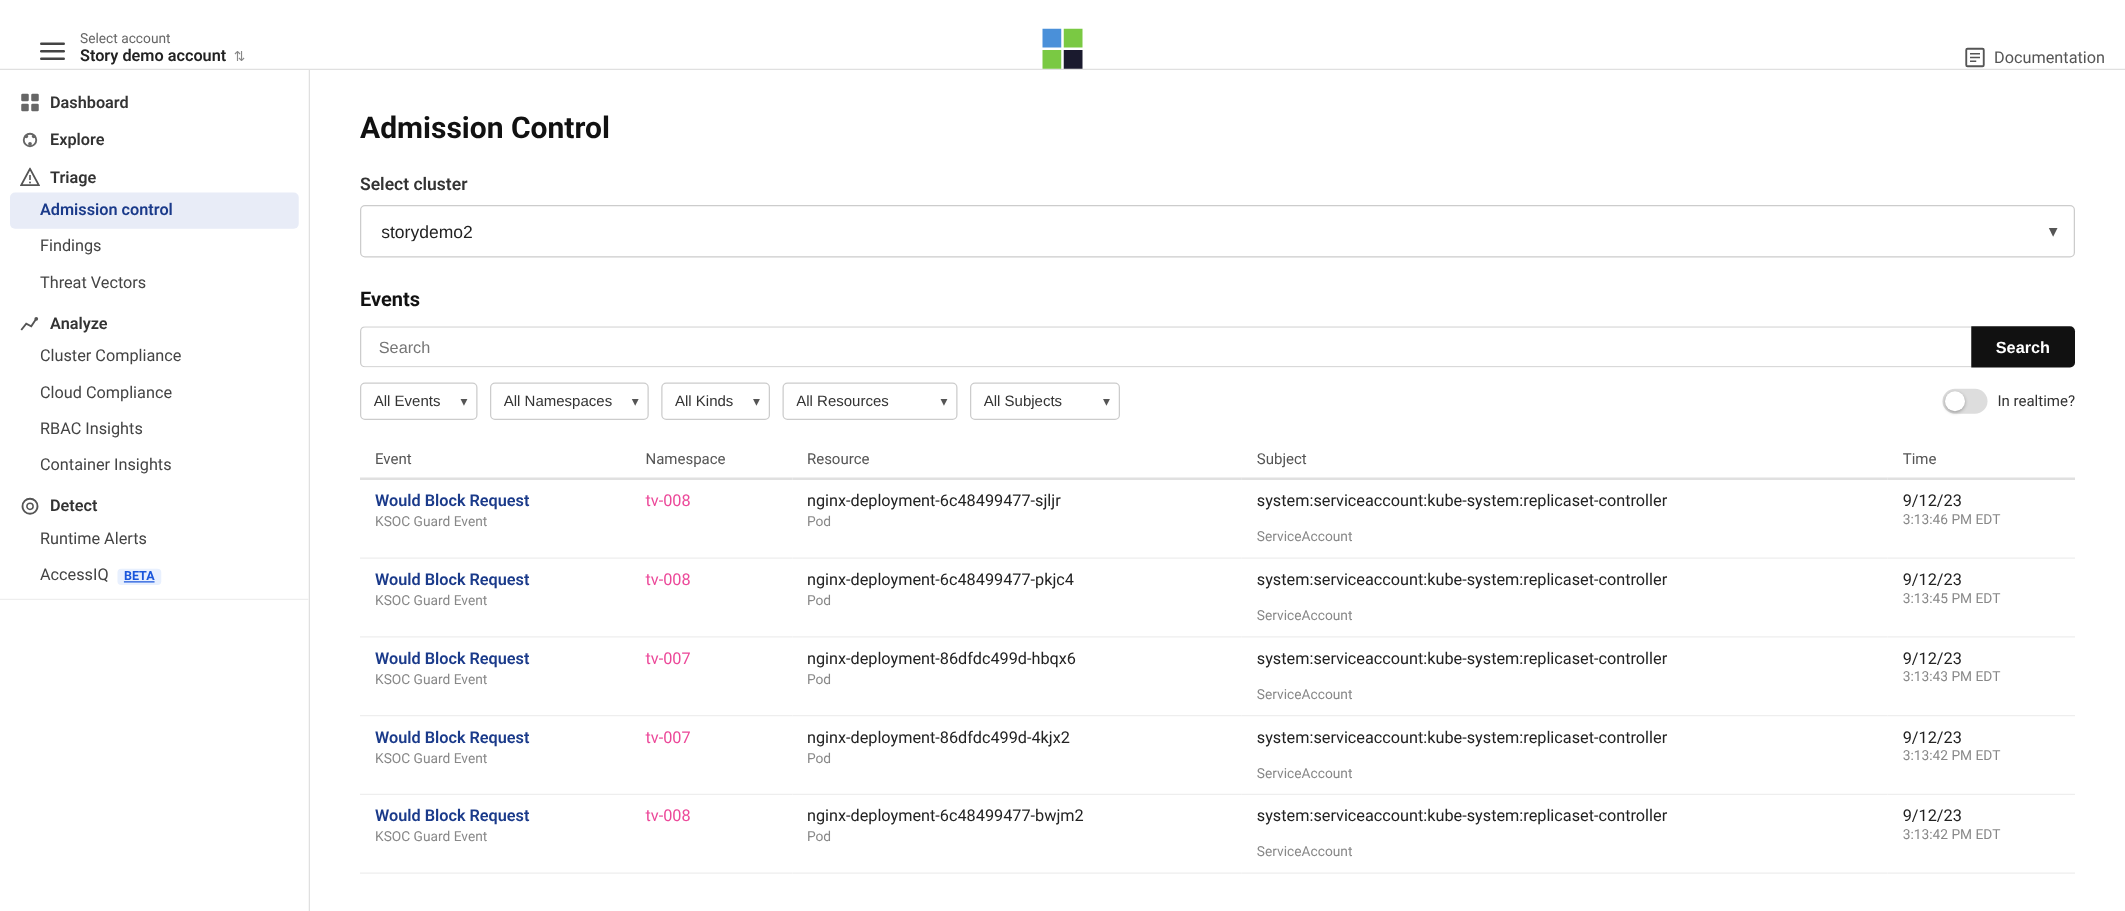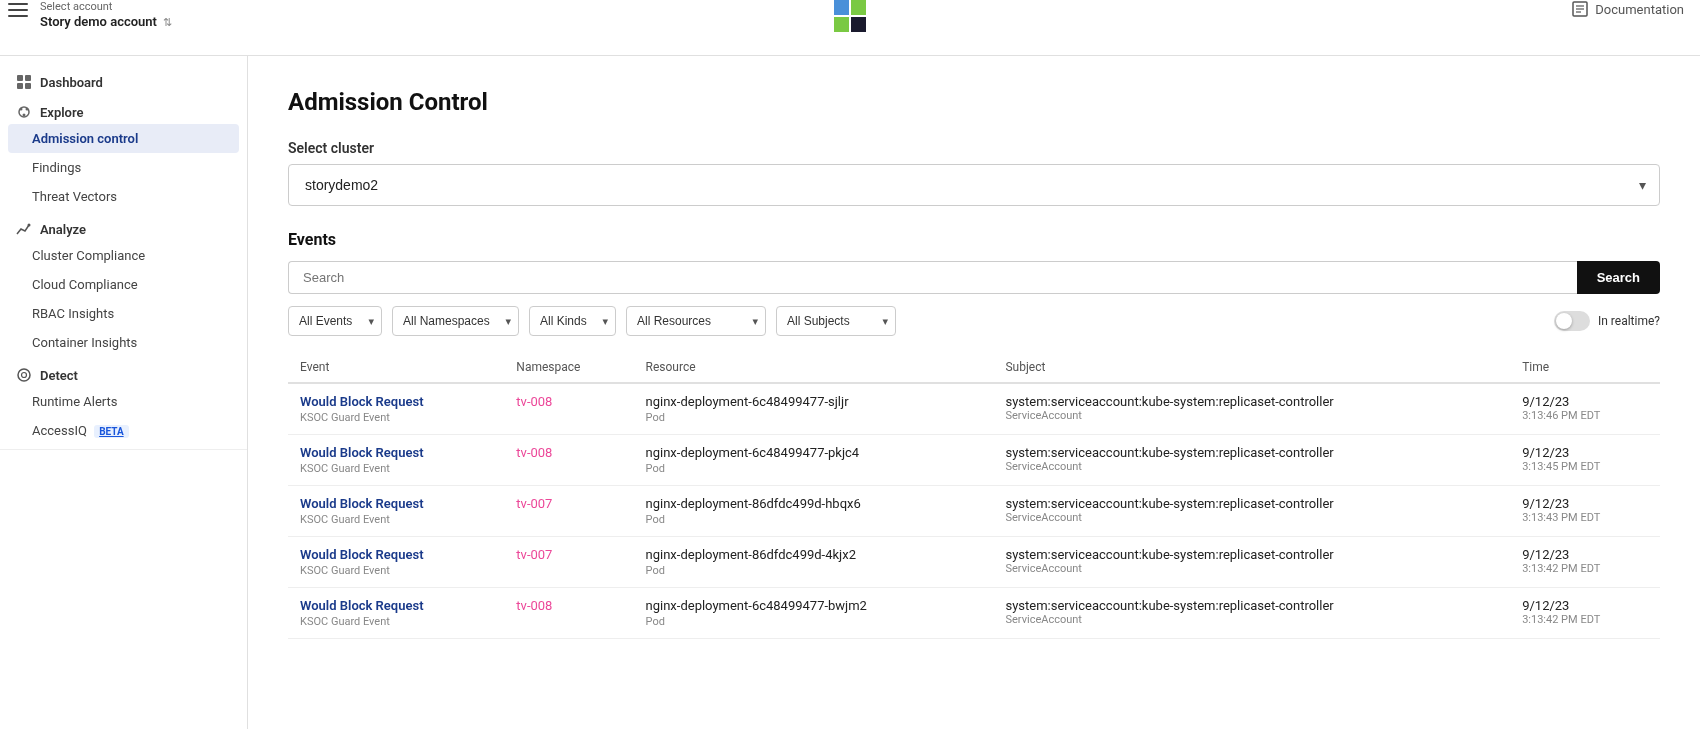--- a/index.html
+++ b/index.html
@@ -1,19 +1,19 @@
 <!DOCTYPE html>
 <html><head>
   <meta charset="utf-8">
   <style>
     * { box-sizing: border-box; margin: 0; padding: 0; }
     body { font-family: -apple-system, BlinkMacSystemFont, 'Segoe UI', Roboto, sans-serif; font-size: 13px; background: #f5f5f5; color: #222; display: flex; flex-direction: column; height: 729px; overflow: hidden; }
 
     
-    .topbar { display: flex; align-items: flex-start; background: #fff; border-bottom: 1px solid #e0e0e0; height: 56px; padding: 0 8px; position: relative; }
+    .topbar { display: flex; align-items: flex-end; background: #fff; border-bottom: 1px solid #e0e0e0; height: 56px; padding: 0 32px; position: relative; }
     .topbar-menu-icon { cursor: pointer; margin-right: 12px; }
     .topbar-account { display: flex; flex-direction: column; line-height: 1.3; }
     .topbar-account-select { font-size: 11px; color: #666; }
     .topbar-account-name { font-size: 13px; font-weight: 600; }
     .topbar-account-arrow { margin-left: 6px; color: #888; font-size: 11px; }
     .topbar-logo { position: absolute; left: 50%; transform: translateX(-50%); display: flex; align-items: center; }
     .logo-grid { width: 32px; height: 32px; display: grid; grid-template-columns: 1fr 1fr; grid-template-rows: 1fr 1fr; gap: 2px; }
     .logo-cell-tl { background: #4a90d9; }
     .logo-cell-tr { background: #7ac943; }
     .logo-cell-bl { background: #7ac943; }
@@ -55,21 +55,21 @@
     .events-table { width: 100%; border-collapse: collapse; font-size: 13px; }
     .events-table thead tr { border-bottom: 2px solid #e0e0e0; }
     .events-table th { text-align: left; padding: 8px 12px; font-size: 12px; font-weight: 400; color: #555; white-space: nowrap; }
     .events-table tbody tr { border-bottom: 1px solid #eee; }
     .events-table td { padding: 10px 12px; vertical-align: top; }
     .event-name { font-weight: 600; color: #1a3a8a; font-size: 13px; }
     .event-sub { font-size: 11px; color: #888; margin-top: 2px; }
     .resource-name { font-size: 13px; color: #222; }
     .resource-kind { font-size: 11px; color: #888; margin-top: 2px; }
     .subject-name { font-size: 13px; color: #222; }
-    .subject-kind { font-size: 11px; color: #888; margin-top: 0; }
+    .subject-kind { font-size: 11px; color: #888; margin-top: 14px; }
     .time-main { font-size: 13px; color: #222; white-space: nowrap; }
     .time-sub { font-size: 11px; color: #888; white-space: nowrap; }
     .ns-cell { font-size: 13px; color: #ec4899; }
   </style>
 </head>
 <body>
 
 <div class="topbar">
   <span class="topbar-menu-icon">
     <svg width="20" height="20" viewBox="0 0 20 20" fill="none">
@@ -121,20 +121,28 @@
     <div class="sidebar-section-label">
       <svg width="16" height="16" viewBox="0 0 16 16" fill="none">
           <circle cx="8" cy="8" r="5" stroke="#666" stroke-width="1.5" fill="none"></circle>
           <circle cx="5" cy="5" r="1.5" fill="#666"></circle>
           <circle cx="11" cy="5" r="1.5" fill="#666"></circle>
           <circle cx="8" cy="11" r="1.5" fill="#666"></circle>
         </svg>
       <span>Explore</span>
     </div>
 
+    <div class="sidebar-section-label">
+      <svg width="16" height="16" viewBox="0 0 16 16" fill="none">
+          <path d="M8 1L1 14h14L8 1z" stroke="#555" stroke-width="1.4" fill="none"></path>
+          <line x1="8" y1="6" x2="8" y2="10" stroke="#555" stroke-width="1.3"></line>
+          <circle cx="8" cy="12" r="0.8" fill="#555"></circle>
+        </svg>
+      <span>Triage</span>
+    </div>
     <div class="sidebar-sub-item active">
       <span>Admission control</span>
     </div>
     <div class="sidebar-sub-item">
       <span>Findings</span>
     </div>
     <div class="sidebar-sub-item">
       <span>Threat Vectors</span>
     </div>
 

